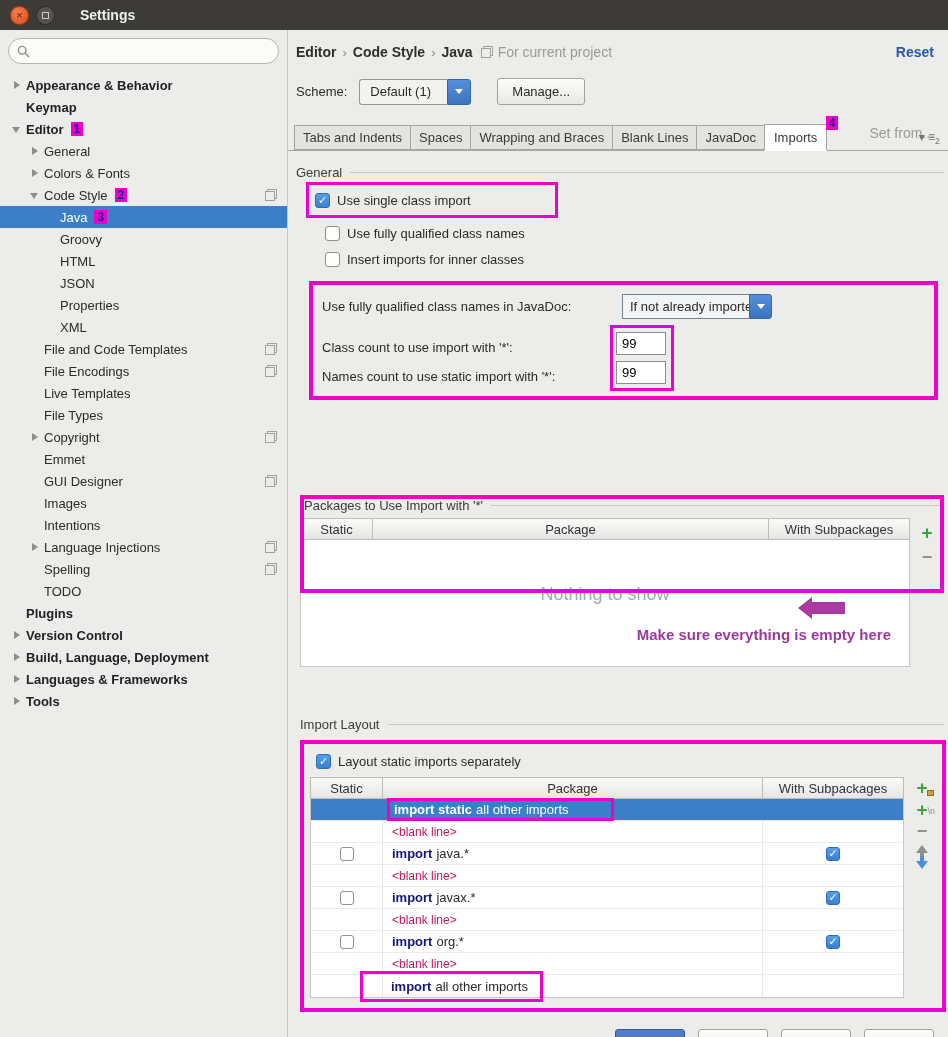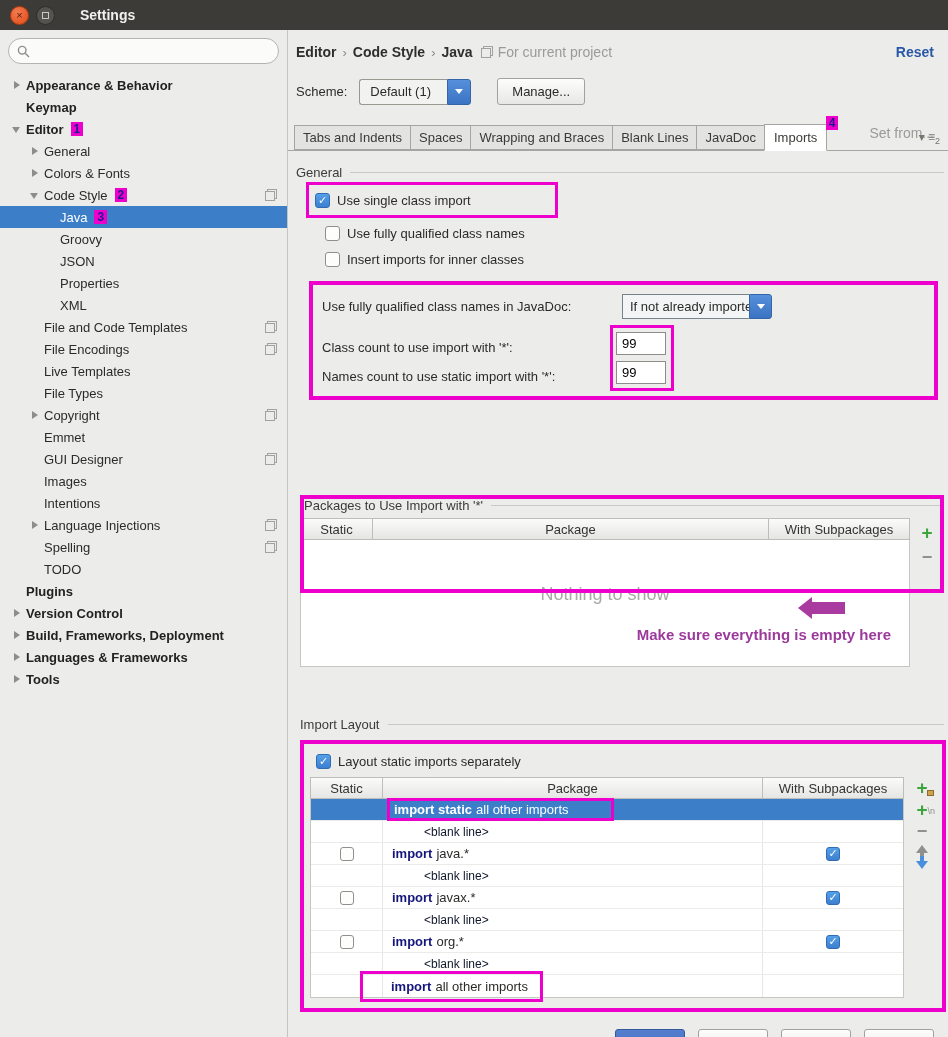--- a/index.html
+++ b/index.html
@@ -134,21 +134,21 @@
   .irow { display:grid; grid-template-columns:72px 1fr 140px; height:22px; align-items:center;
           border-bottom:1px solid #ebebe9; background:#fff; }
   .irow:last-child { border-bottom:none; }
   .irow .c1 { display:flex; justify-content:center; height:100%; align-items:center; border-right:1px solid #e6e6e4; }
   .irow .c2 { padding-left:9px; height:100%; display:flex; align-items:center; border-right:1px solid #e6e6e4; overflow:visible; }
   .irow .c3 { display:flex; justify-content:center; }
   .irow.selected { background:#3c7fc8; color:#fff; }
   .irow.selected .c1, .irow.selected .c2 { border-right-color:transparent; }
   .kw { font-weight:bold; color:#15157d; margin-right:4px; white-space:nowrap; }
   .irow.selected .kw { color:#fff; }
-  .blanktxt { color:#0f172a; font-size:12px;margin-left:32px; }
+  .blanktxt { color:#be185d; font-size:12px; }
   .subcb { width:14px; height:14px; }
   .hl { border:3px solid #ee00cc; display:inline-flex; align-items:center; position:relative; z-index:3;
         background:transparent; }
   .hl.row1 { padding:1px 42px 1px 4px; margin:-4px 0 -4px -5px; }
   .hl.row9 { padding:5px 12px 5px 28px; margin:-8px 0 -8px -32px; }
 
   .tool-ico { position:relative; width:20px; text-align:center; }
   .tool-ico .nbadge { position:absolute; right:-2px; bottom:-1px; width:7px; height:6px;
                       background:#d2a24a; border:1px solid #8a6d2f; }
   .tool-ico .nl { color:#8f8f8b; font-size:9px; position:absolute; right:-3px; bottom:-1px; font-weight:normal; }
@@ -211,20 +211,23 @@
           <span class="projicon"></span>
         </div>
         <div class="trow selected" style="padding-left: 60px;">
           <span class="lbl">Java</span>
           <span class="badge">3</span>
         </div>
         <div class="trow" style="padding-left: 60px;">
           <span class="lbl">Groovy</span>
         </div>
         <div class="trow" style="padding-left: 60px;">
+          <span class="lbl">HTML</span>
+        </div>
+        <div class="trow" style="padding-left: 60px;">
           <span class="lbl">JSON</span>
         </div>
         <div class="trow" style="padding-left: 60px;">
           <span class="lbl">Properties</span>
         </div>
         <div class="trow" style="padding-left: 60px;">
           <span class="lbl">XML</span>
         </div>
         <div class="trow" style="padding-left: 30px;">
           <span class="arr"></span>
@@ -283,21 +286,21 @@
         <div class="trow bold" style="padding-left: 12px;">
           <span class="arr"></span>
           <span class="lbl">Plugins</span>
         </div>
         <div class="trow bold" style="padding-left: 12px;">
           <span class="arr right"></span>
           <span class="lbl">Version Control</span>
         </div>
         <div class="trow bold" style="padding-left: 12px;">
           <span class="arr right"></span>
-          <span class="lbl">Build, Frameworks, Deployment</span>
+          <span class="lbl">Build, Language, Deployment</span>
         </div>
         <div class="trow bold" style="padding-left: 12px;">
           <span class="arr right"></span>
           <span class="lbl">Languages &amp; Frameworks</span>
         </div>
         <div class="trow bold" style="padding-left: 12px;">
           <span class="arr right"></span>
           <span class="lbl">Tools</span>
         </div>
       </div>

